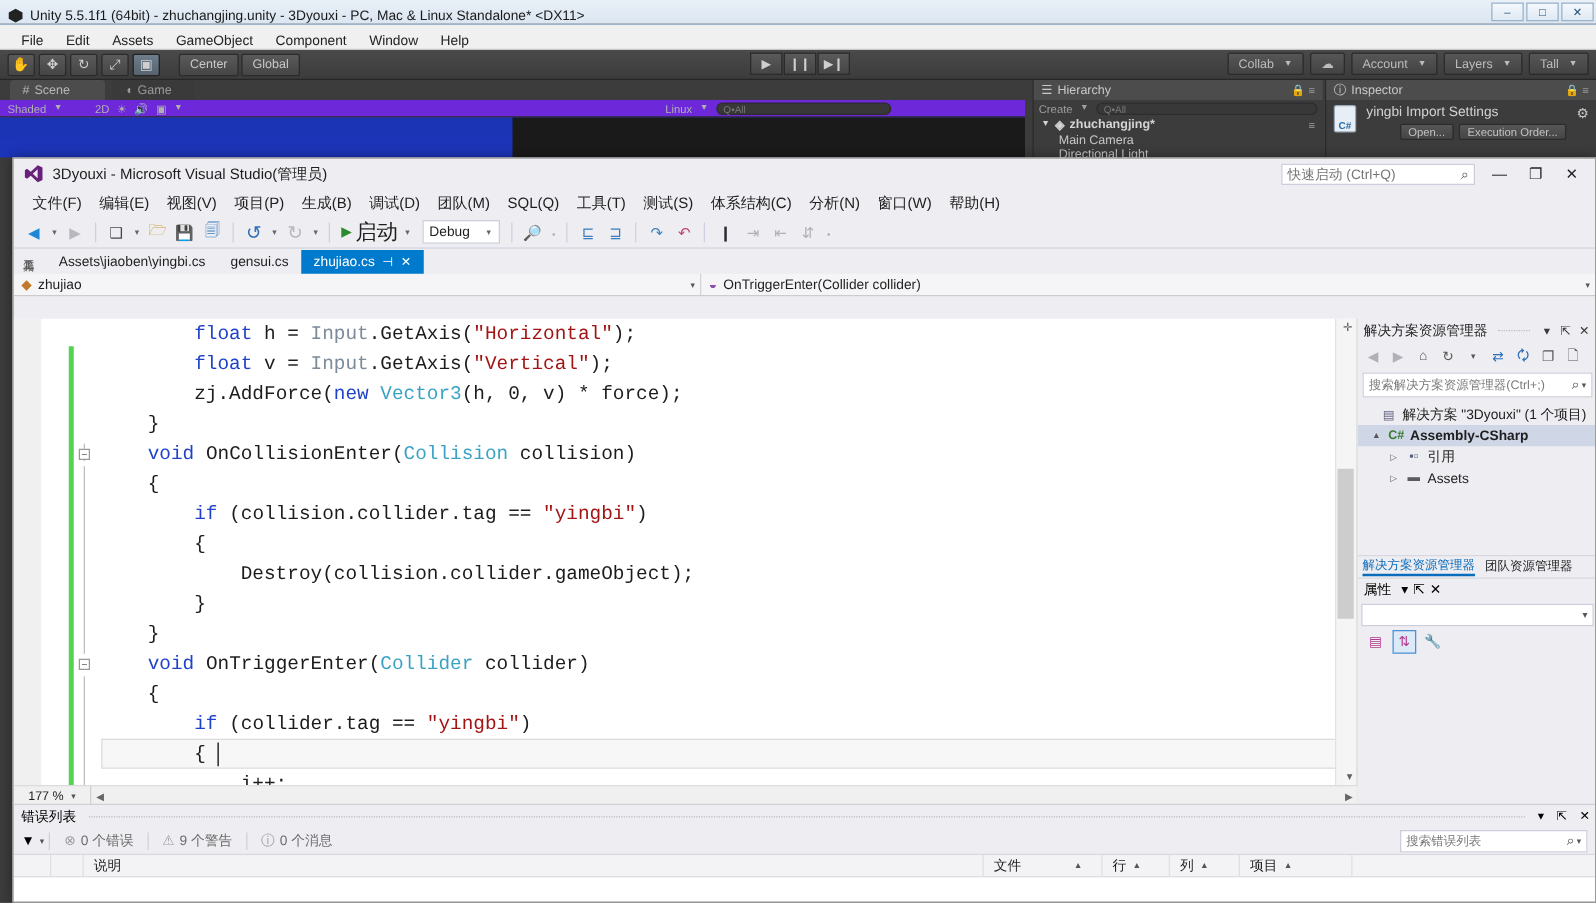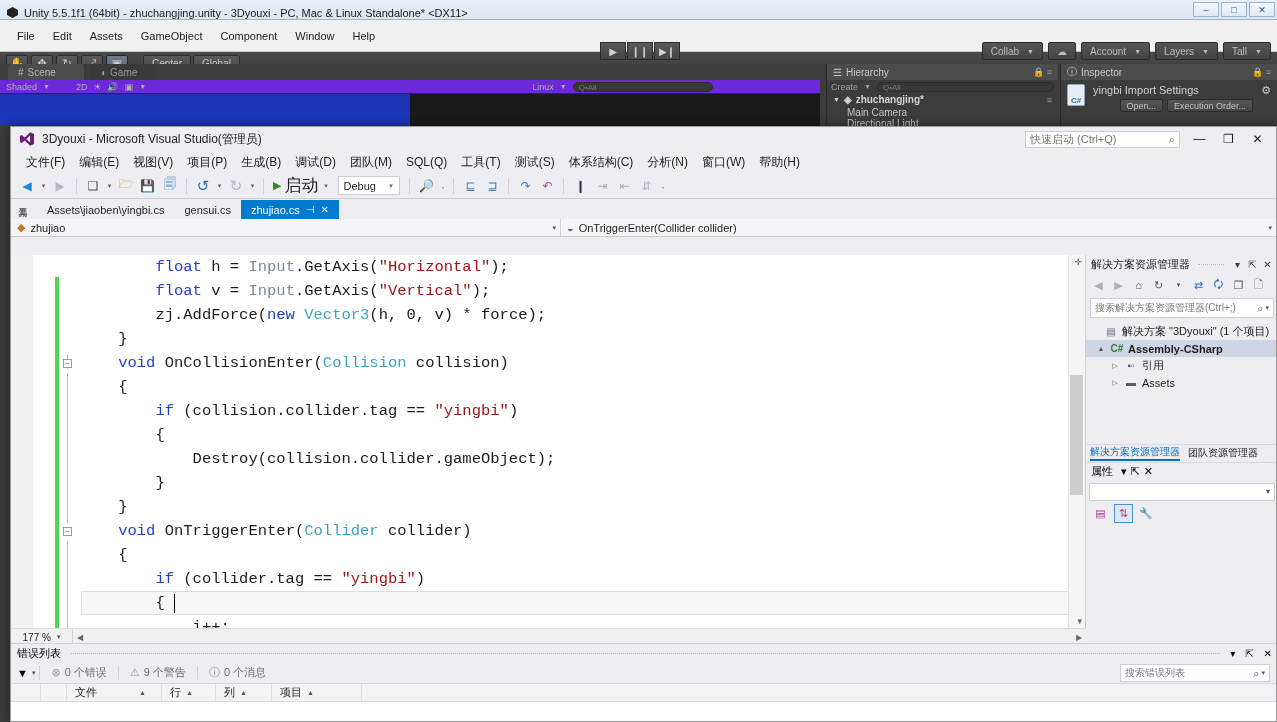--- a/index.html
+++ b/index.html
@@ -7,21 +7,21 @@
   body { font-family:"Liberation Sans", sans-serif; font-size:11px; }
 
   
   #unity { position:absolute; left:0; top:0; width:1277px; height:722px; background:#3c3c3c; }
   .u-titlebar { height:20px; background:linear-gradient(#e9f0f7,#dbe6f2); border-bottom:1px solid #9cb3c9;
                 display:flex; align-items:flex-end; padding-left:6px; color:#1a1a1a; font-size:11px; position:relative;}
   .u-ticon { width:13px;height:13px;margin-right:5px;display:inline-block;position:relative;}
   .u-winbtns { position:absolute; right:2px; top:2px; display:flex; gap:2px;}
   .u-winbtn { width:26px;height:15px;border:1px solid #9bb3c9;background:linear-gradient(#f4f8fc,#dfe9f4);
               display:flex;align-items:center;justify-content:center;font-size:9px;color:#23527c;}
-  .u-menubar { height:32px; background:#f0f0f0; display:flex; align-items:center; padding-left:8px;
+  .u-menubar { height:20px; background:#f0f0f0; display:flex; align-items:flex-end; padding-left:8px;
                border-bottom:1px solid #c8c8c8; }
   .u-menubar span { padding:0 9px; font-size:11px; color:#222; }
   .u-toolbar { height:24px; background:linear-gradient(#4a4a4a,#3b3b3b); border-bottom:1px solid #262626;
                display:flex; align-items:center; padding:0 6px; gap:3px; }
   .u-tbtn { width:22px;height:18px; background:linear-gradient(#5a5a5a,#454545); border:1px solid #2b2b2b;
             border-radius:2px; display:flex;align-items:center;justify-content:center; color:#cfcfcf; font-size:11px;}
   .u-tbtn.sel { background:linear-gradient(#6e7d8c,#56636f); border-color:#222;}
   .u-pivot { margin-left:12px; display:flex; gap:2px; }
   .u-pivot .p { height:18px; padding:0 8px; background:linear-gradient(#5a5a5a,#454545); border:1px solid #2b2b2b;
                 color:#c9c9c9; display:flex;align-items:center; font-size:10px; border-radius:2px;}
@@ -570,20 +570,23 @@
       </span>
     </div>
     <div class="el-search">
       <span class="ph">搜索错误列表</span>
       <span style="color:#555;">⌕</span>
       <span style="font-size:7px;color:#555;margin-left:2px;">▾</span>
     </div>
     <div class="el-cols">
       <span class="el-col" style="width:30px;padding-left:0;"></span>
       <span class="el-col" style="width:26px;padding-left:0;"></span>
+      <span class="el-col" style="width:720px;">
+        <span>说明</span>
+      </span>
       <span class="el-col" style="width:95px;gap:42px;">
         <span>文件</span>
         <span class="sort">▲</span>
       </span>
       <span class="el-col" style="width:54px;">
         <span>行</span>
         <span class="sort">▲</span>
       </span>
       <span class="el-col" style="width:56px;">
         <span>列</span>

